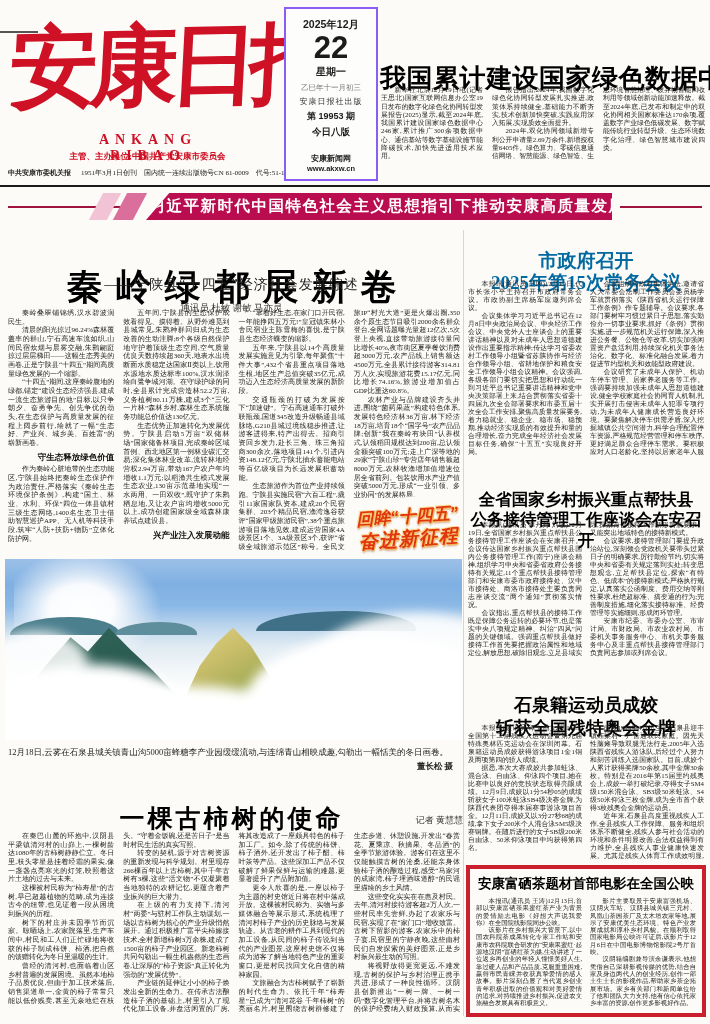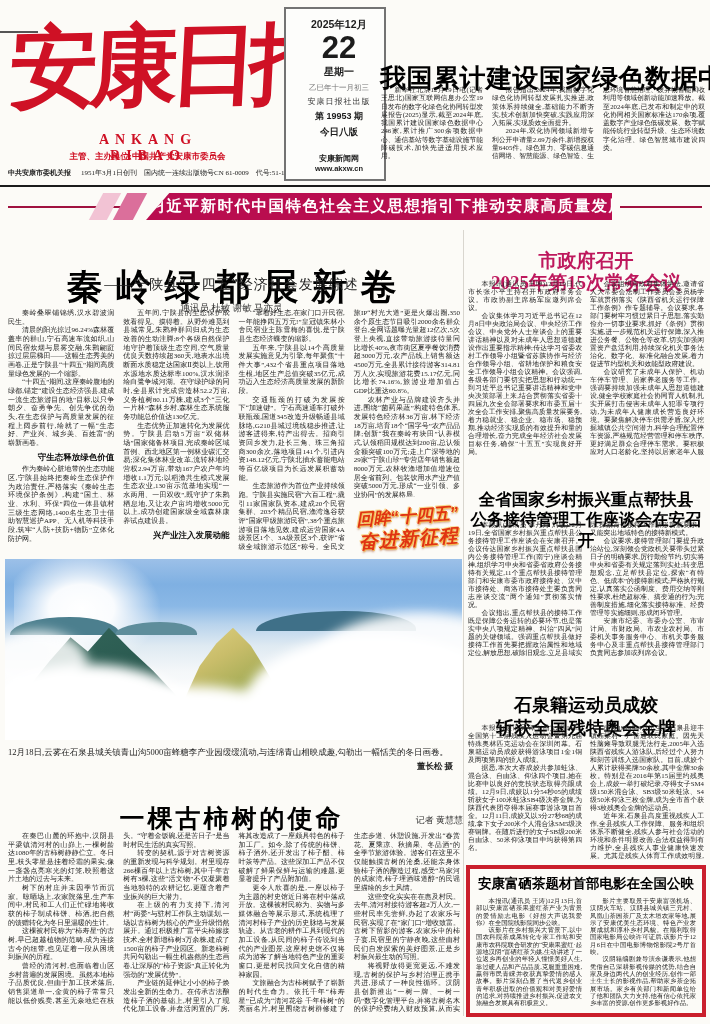--- a/index.html
+++ b/index.html
@@ -13,22 +13,22 @@
       transform:skewX(-4deg) rotate(-1deg);letter-spacing:-8px;white-space:nowrap;}
   .masthead-latin{position:absolute;left:58px;top:132px;width:180px;text-align:center;
       color:#cf1125;font-weight:bold;font-size:14px;letter-spacing:6px;}
   .masthead-org{position:absolute;left:40px;top:151px;width:215px;text-align:center;
       color:#cf1125;font-weight:bold;font-size:8.5px;}
   .masthead-info{position:absolute;left:8px;top:168px;width:360px;font-size:7px;color:#222;
       display:flex;gap:10px;white-space:nowrap;}
   .masthead-info b{font-weight:bold;}
   .reg-mark{position:absolute;left:0;top:31px;width:38px;height:2px;background:#555;}
 
-  .date-box{position:absolute;left:284px;top:7px;width:90px;height:170px;border:2px solid #737373;
-      background:#fdfdfb;text-align:center;padding-left:8px;}
+  .date-box{position:absolute;left:284px;top:7px;width:90px;height:170px;border:2px solid #8b5cf6;
+      background:#fdfdfb;text-align:center;}
   .db-ym{margin-top:9px;font-size:10.5px;font-weight:bold;}
   .db-day{font-size:31px;font-weight:bold;line-height:32px;font-family:"Liberation Sans",sans-serif;}
   .db-week{font-size:10px;font-weight:bold;margin-top:1px;}
   .db-lunar{font-size:7.5px;color:#777;margin-top:4px;}
   .db-pub{font-size:8px;color:#333;margin-top:3px;letter-spacing:1px;}
   .db-issue{font-size:9px;font-weight:bold;margin-top:3px;}
   .db-pages{font-size:9.5px;font-weight:bold;margin-top:3px;}
   .db-site{font-size:8px;font-weight:bold;margin-top:14px;}
   .db-url{font-size:7.5px;font-weight:bold;}
 
@@ -106,21 +106,21 @@
   .persimmon-headline{position:absolute;left:0;top:781px;width:463px;text-align:center;
       font-size:25px;font-weight:900;letter-spacing:3px;color:#000;}
   .persimmon-byline{position:absolute;left:0;top:814px;width:463px;text-align:right;font-size:9px;color:#333;}
   .persimmon-body{position:absolute;left:8px;top:832px;width:452px;height:184px;
       column-count:4;column-gap:9px;font-size:7px;line-height:1.24;}
 
   
   .v-divider{position:absolute;left:463px;top:230px;width:1px;height:786px;background:#d9d6cf;}
 
   .gov-headline{position:absolute;left:467px;top:231px;width:238px;text-align:center;
-      font-weight:900;font-size:19px;line-height:1.15;color:#be185d;}
+      font-weight:900;font-size:19px;line-height:1.15;color:#0369a1;}
   .gov-body{position:absolute;left:468px;top:280px;width:236px;height:183px;
       column-count:2;column-gap:8px;font-size:6.8px;line-height:1.18;}
 
   .reception-headline{position:absolute;left:467px;top:472px;width:238px;text-align:center;
       font-family:"Liberation Sans","DejaVu Sans",sans-serif;
       font-weight:900;font-size:16.5px;line-height:1.25;color:#000;}
   .reception-body{position:absolute;left:468px;top:521px;width:236px;height:150px;
       column-count:2;column-gap:8px;font-size:6.8px;line-height:1.18;}
 
   .athlete-headline{position:absolute;left:467px;top:676px;width:238px;text-align:center;
@@ -218,22 +218,22 @@
     <div class="cloud cl-b"></div>
     <div class="cloud cl-f"></div>
   </div>
   <div class="photo-caption">12月18日,云雾在石泉县城关镇青山沟5000亩蜂糖李产业园缓缓流动,与连绵青山相映成趣,勾勒出一幅恬美的冬日画卷。</div>
   <div class="photo-credit">董长松 摄</div>
 
   <h2 class="persimmon-headline">一棵古柿树的使命</h2>
   <div class="persimmon-byline">记者 黄慧慧</div>
   <div class="persimmon-body art-body">
       <p class="para">在秦巴山麓的环抱中,汉阴县平梁镇清河村的山峁上,一棵树龄达1080年的古柿树静静伫立。冬日里,枝头零星悬挂着经霜的果实,像一盏盏点亮寒光的灯笼,映照着这片土地的过去与未来。</p>
+      <p class="para">这棵被村民称为“柿寿星”的古树,早已超越植物的范畴,成为连接古今的纽带,也见证着一段从困境到振兴的历程。</p>
       <p class="para">树下的村庄并未因季节而沉寂。晾晒场上,农家院落里,生产车间中,村民和工人们正忙碌地将收获的柿子制成柿饼、柿酒,把自然的馈赠转化为冬日里温暖的生计。</p>
-      <p class="para">这棵被村民称为“柿寿星”的古树,早已超越植物的范畴,成为连接古今的纽带,也见证着一段从困境到振兴的历程。</p>
       <p class="para">曾经的清河村,也面临着山区乡村普遍的发展困境。虽然本地柿子品质优良,但由于加工技术落后,销售渠道单一,金黄的柿子常常只能以低价贱卖,甚至无奈地烂在枝头。“守着金饭碗,还是苦日子”是当时村民生活的真实写照。</p>
       <p class="para">转变的契机,源于对古树资源的重新发现与科学规划。村里现存266棵百年以上古柿树,其中千年古树有3棵,这些“活文物”不仅凝聚着当地独特的农耕记忆,更蕴含着产业振兴的巨大潜力。</p>
       <p class="para">在上级的有力支持下,清河村“两委”与驻村工作队主动谋划,一场以古柿树为核心的产业升级悄然展开。通过积极推广富平尖柿嫁接技术,全村新增柿树3万余株,建成了1500亩的柿子产业园区。新老柿树共同勾勒出一幅生机盎然的生态画卷,让深厚的“柿子资源”真正转化为强劲的“发展优势”。</p>
       <p class="para">产业链的延伸让小小的柿子焕发出全新的生命力。在传承古法酿造柿子酒的基础上,村里引入了现代化加工设备,并盘活闲置的厂房,将其改造成了一座颇具特色的柿子加工厂。如今,除了传统的柿饼、柿子酒外,还开发出了柿子醋、柿叶茶等产品。这些深加工产品不仅破解了鲜果保鲜与运输的难题,更显著提升了产品附加值。</p>
       <p class="para">更令人欣喜的是,一座以柿子为主题的村史馆近日将在村中落成开放。这棵被村民称为、实物与多媒体融合等展示形式,系统梳理了清河村柿子产业的历史脉络与发展轨迹。从古老的耕作工具到现代的加工设备,从民间的柿子传说到当代的产业图景,这座村史馆不仅将成为游客了解当地特色产业的重要窗口,更是村民找回文化自信的精神家园。</p>
       <p class="para">文旅融合为古柿树赋予了崭新的时代生命力。依托千年“柿寿星”已成为“清河花谷 千年柿树”的亮丽名片,村里围绕古树群修建了生态步道、休憩设施,开发出“春赏花、夏乘凉、秋摘果、冬品酒”的全季节旅游体验。游客们在这里不仅能触摸古树的沧桑,还能亲身体验柿子酒的酿造过程,感受“马家河的成家湾,柿子埋酒味道醇”的民谣里描绘的乡土风情。</p>
       <p class="para">这些变化实实在在惠及村民。去年,清河村接待游客超2万人次,一些村民率先尝鲜,办起了农家乐与民宿,实现了在“家门口”增收致富。古树下留影的游客,农家乐中的柿子宴,民宿里的宁静夜晚,这些由村民们自发探索的美好图景,正是乡村振兴最生动的写照。</p>
       <p class="para">将视野放得更宽更远,不难发现,古树的保护与乡村治理正携手共进,形成了一种良性循环。汉阴县创新推出“一树一牌、一树一码”数字化管理平台,并将古树名木的保护经费纳入财政预算,从而实现了对古树名木的科学、精准保护。与此同时,清河村巧借“柿文化”之力,传练风貌、内涵民风。一方面,通过绘制柿子彩绘、悬挂柿子灯笼赋能人居环境整治,大力发展庭院经济,打造“五美庭院”;另一方面,积极倡导“柿事谦和·和美万家”的新民风,逐步形成了“一户一景、一院一韵”的乡村风貌与淳朴和谐的乡风民风。</p>
     </div>
 

